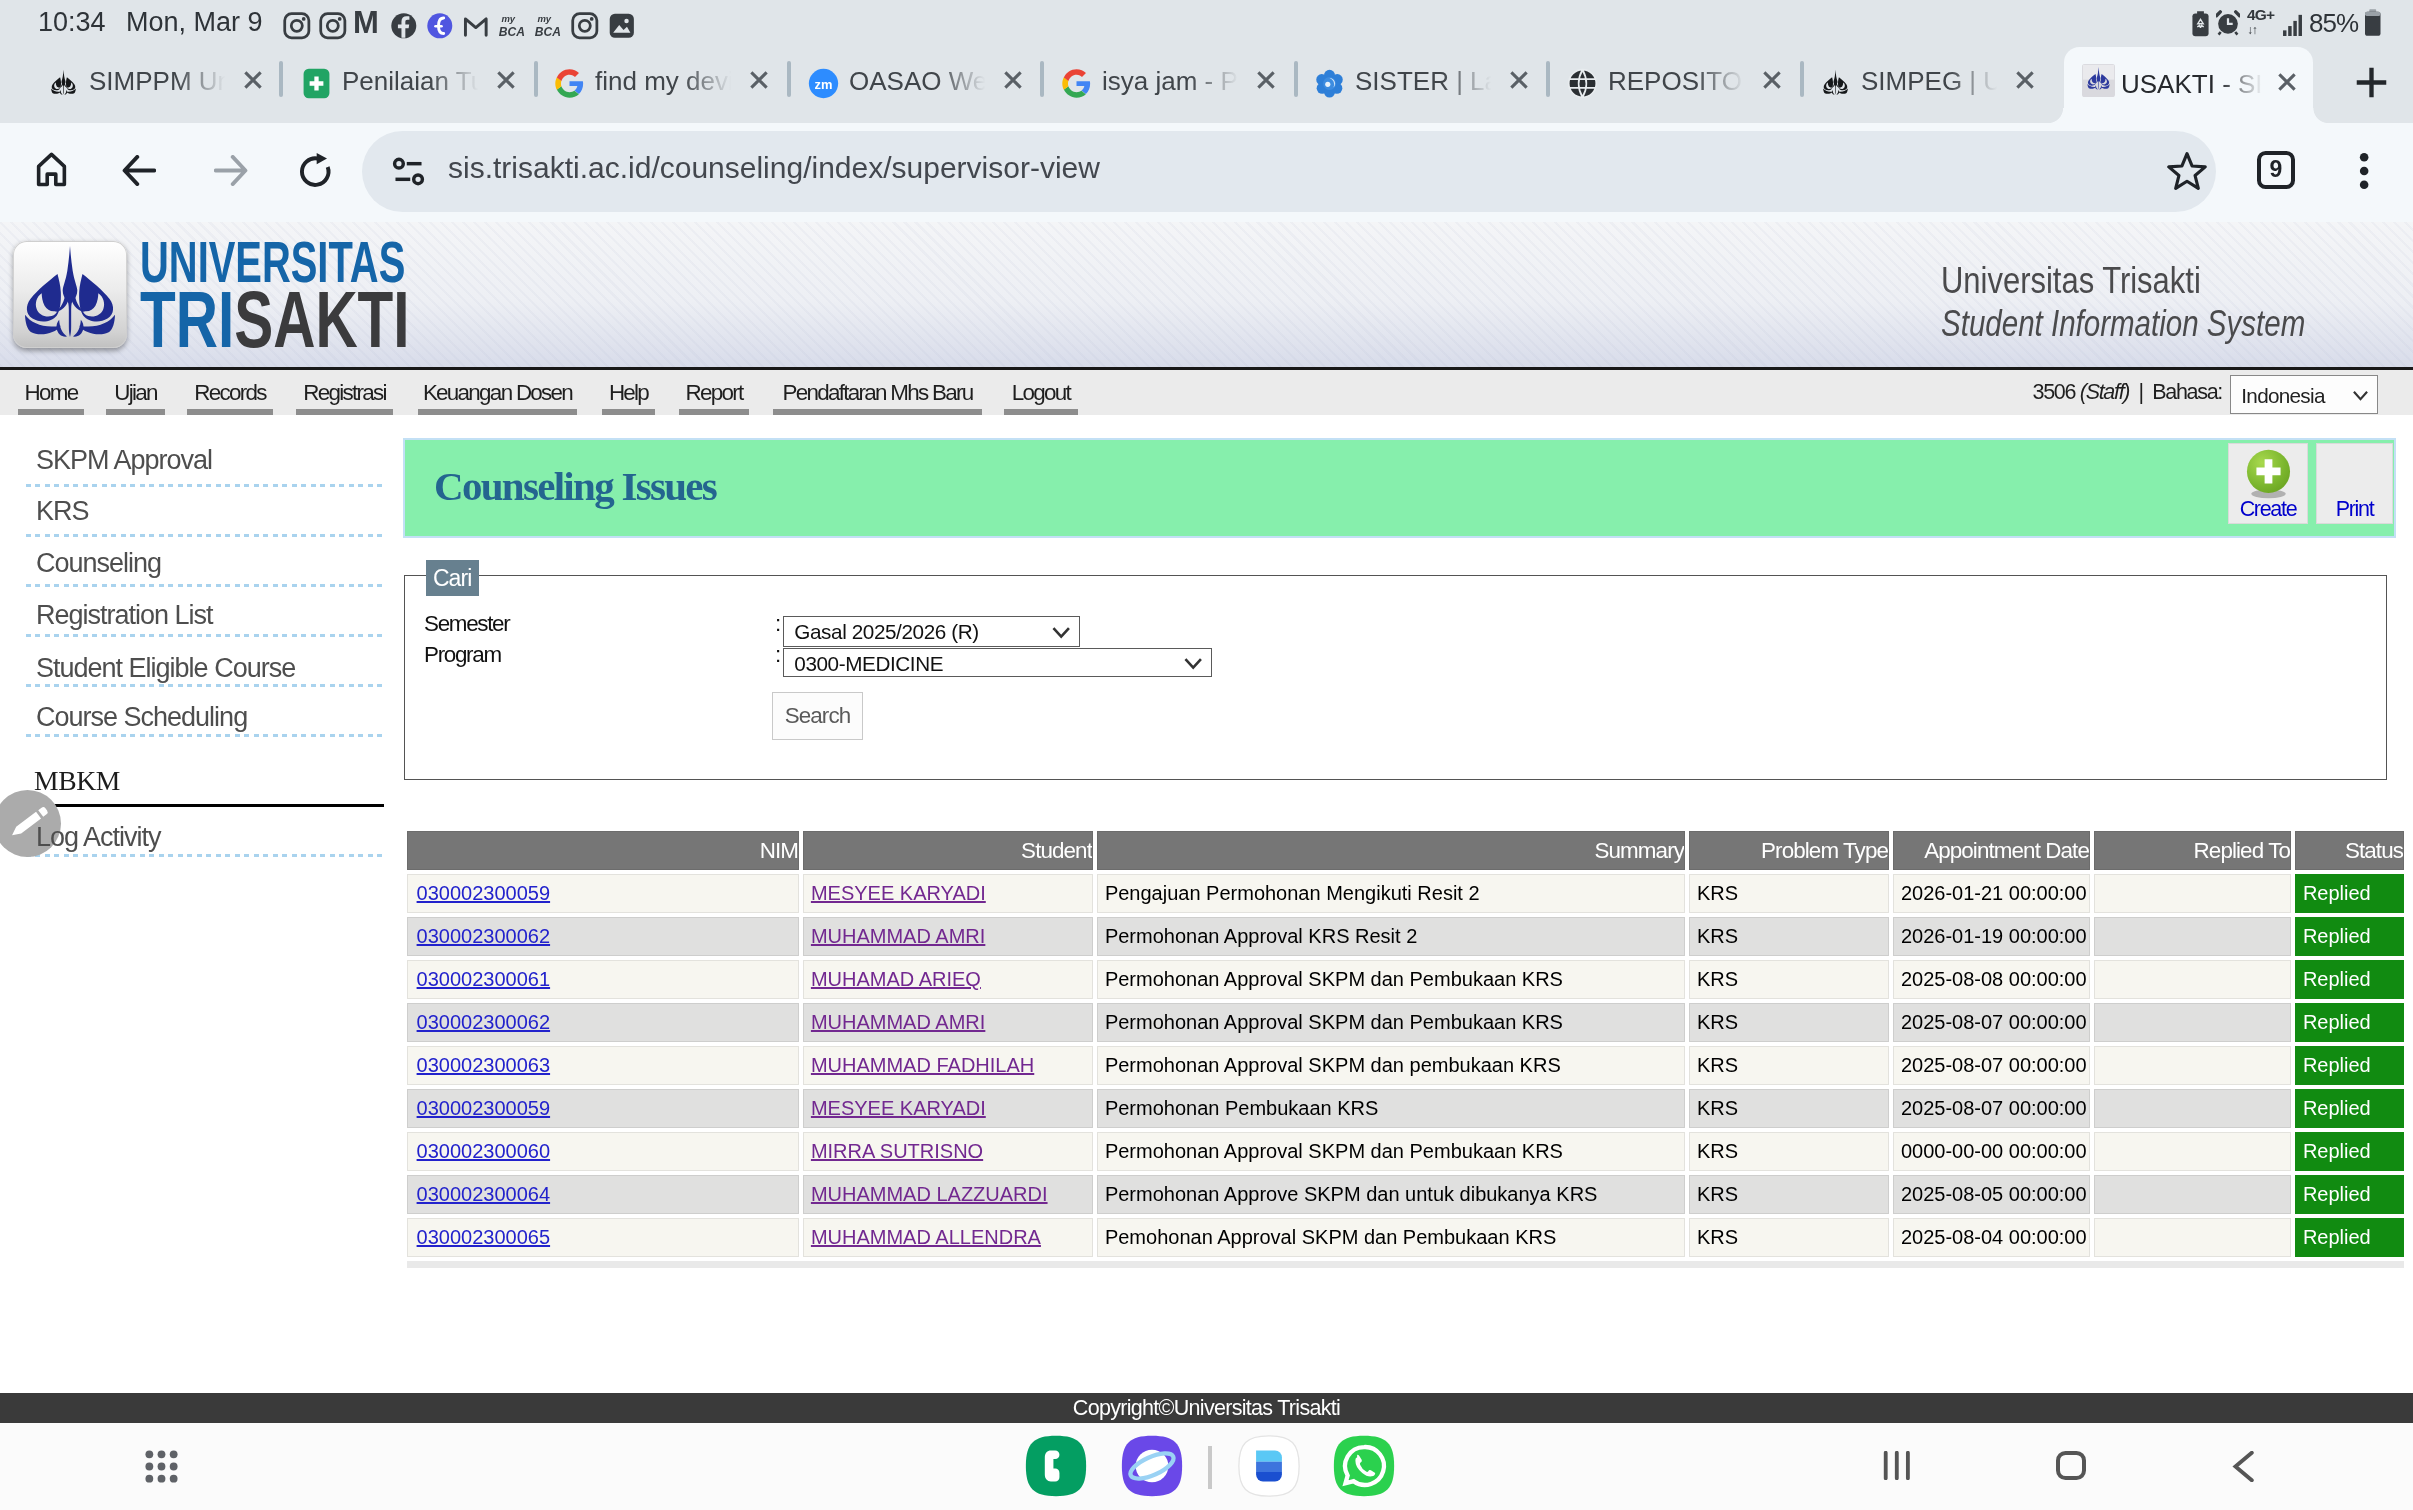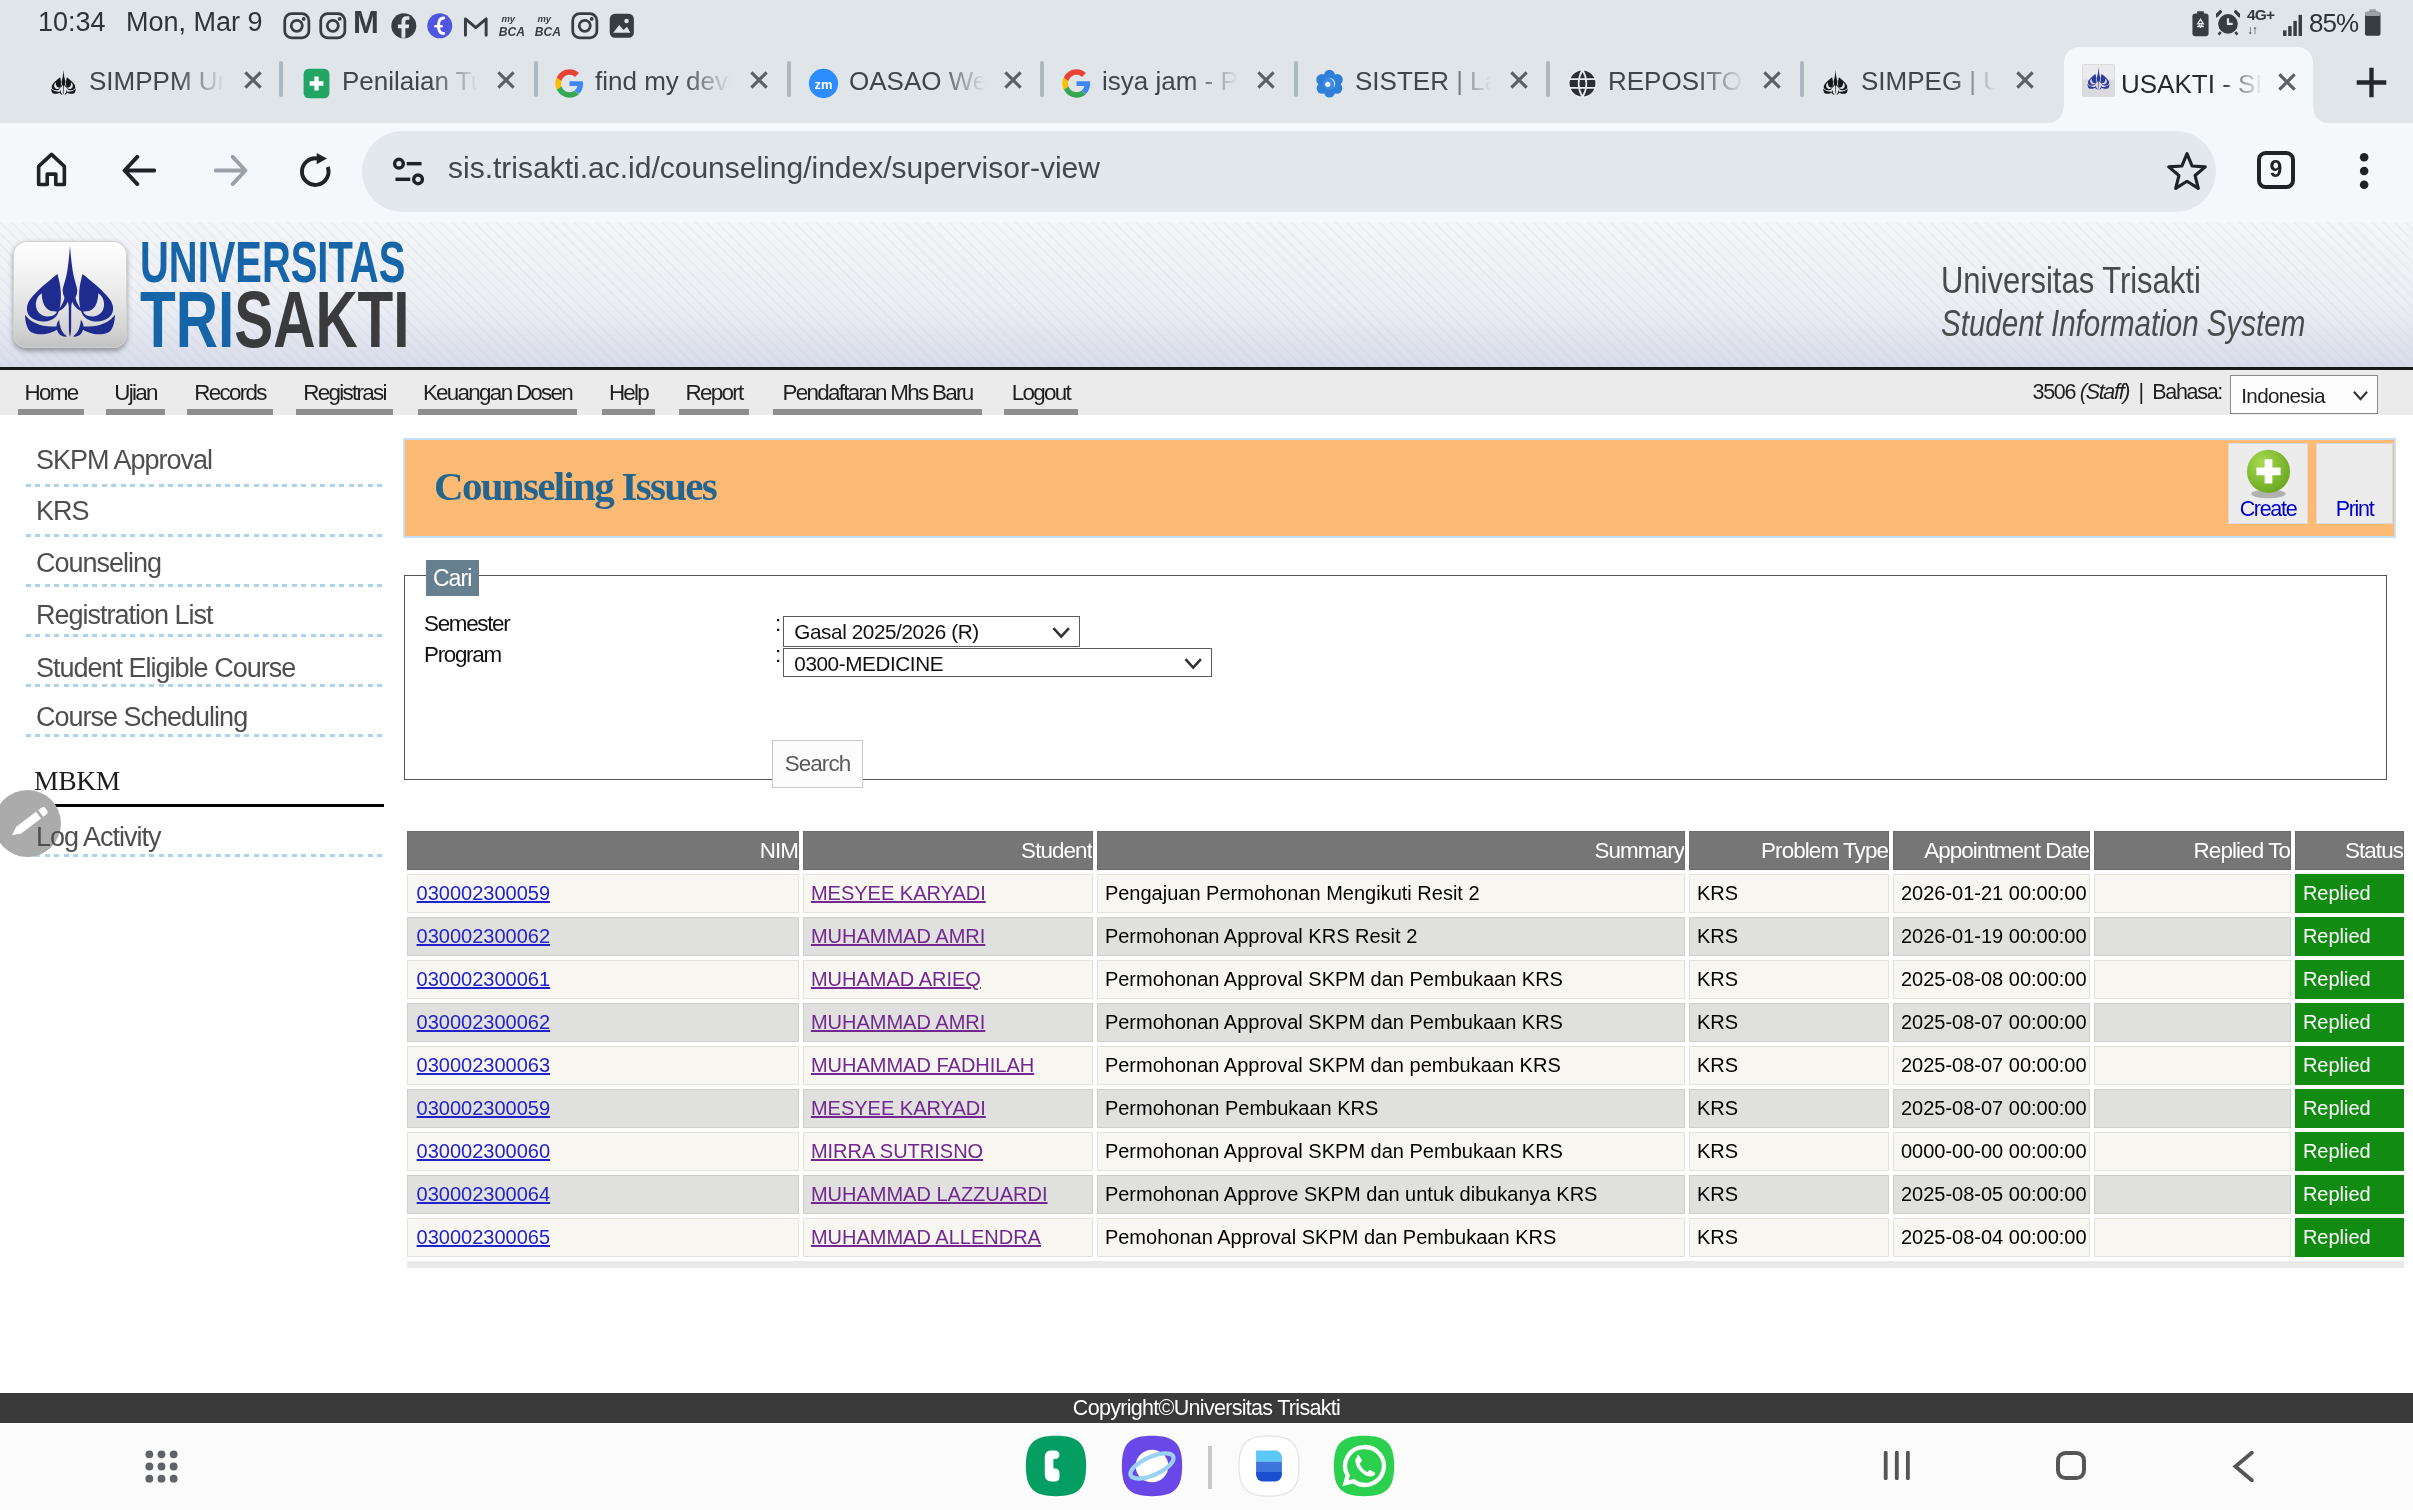--- a/index.html
+++ b/index.html
@@ -49,34 +49,34 @@
   #langsel span { position:absolute; left:10.3px; top:6.9px; }
 
   
   .side { position:absolute; left:36px; font-size:27px; letter-spacing:-1px; color:#4e4e4e; z-index:3; }
   .sdash { position:absolute; left:26px; width:358px; height:2.6px; background:repeating-linear-gradient(90deg,#a9d3ee 0 4.7px, rgba(0,0,0,0) 4.7px 9.5px); }
   #mbkm { position:absolute; left:34px; top:765px; font-family:"Liberation Serif",serif; font-size:27.6px; letter-spacing:-0.4px; color:#1c1c1c; }
   #mbkmline { position:absolute; left:27px; top:804px; width:357px; height:2.6px; background:#000; }
   #fab { position:absolute; z-index:2; left:-6px; top:790px; width:67px; height:67px; border-radius:50%; background:#ababab; }
 
   
-  #titlebox { position:absolute; left:403px; top:438px; width:1993px; height:100px; background:#fdba74; border:2.6px solid #c3e0f5; }
+  #titlebox { position:absolute; left:403px; top:438px; width:1993px; height:100px; background:#86efac; border:2.6px solid #c3e0f5; }
   #titletext { position:absolute; left:29px; top:21.5px; font-family:"Liberation Serif",serif; font-size:41px; letter-spacing:-1.7px; font-weight:bold; color:#24658f; }
   .hbtn { position:absolute; top:3.4px; height:81px; background:#ececec; border:1.7px solid #dadada; text-align:center; }
   .hbtn a { color:#0000cc; text-decoration:none; font-size:21.5px; letter-spacing:-1.3px; }
 
   
   #cari { position:absolute; left:404px; top:575px; width:1983px; height:205px; border:1.7px solid #545454; }
   #carileg { position:absolute; left:20.7px; top:-16.4px; width:53px; height:36px; background:#67808f; color:#fff; font-size:23px; letter-spacing:-0.9px; text-align:center; line-height:36px; }
   .flabel { position:absolute; left:19px; font-size:22.4px; letter-spacing:-1.3px; color:#111; }
   .fcolon { position:absolute; left:370px; font-size:22.4px; color:#111; }
   .fsel { position:absolute; left:378px; border:1.7px solid #5a5a5a; background:#fff; font-size:20.7px; letter-spacing:-0.4px; color:#111; }
   .fsel span { position:absolute; left:10.3px; top:2.6px; }
   .chev { position:absolute; right:6.9px; top:6.9px; }
-  #searchbtn { position:absolute; left:367px; top:116px; width:91px; height:48px; background:#fcfcfc; border:1.7px solid #c9c9c9; color:#5a5a5a; font-size:22.4px; letter-spacing:-0.9px; text-align:center; line-height:45px;margin-top:48px; }
+  #searchbtn { position:absolute; left:367px; top:116px; width:91px; height:48px; background:#fcfcfc; border:1.7px solid #c9c9c9; color:#5a5a5a; font-size:22.4px; letter-spacing:-0.9px; text-align:center; line-height:45px; }
 
   
   #tbl { position:absolute; left:403px; top:827px; border-collapse:separate; border-spacing:4.3px; }
   #tbl th { background:#767676; color:#fff; font-weight:normal; font-size:22.4px; letter-spacing:-0.9px; text-align:right; padding:0 0 0 6.9px; height:39px; white-space:nowrap; overflow:hidden; border:0.9px solid #6c6c6c; }
   #tbl td { font-size:20px; color:#000; padding:0 0 0 6.9px; height:39px; border:0.9px solid rgba(0,0,0,0.08); white-space:nowrap; overflow:hidden; }
   #tbl tr.odd td { background:#f7f6f0; }
   #tbl tr.even td { background:#e0e0df; }
   #tbl td.st { background:#118b11 !important; color:#fff; border-color:#118b11; }
   #tbl a.nim { color:#2222cc; text-decoration:underline; }
   #tbl a.stu { color:#722890; text-decoration:underline; }

